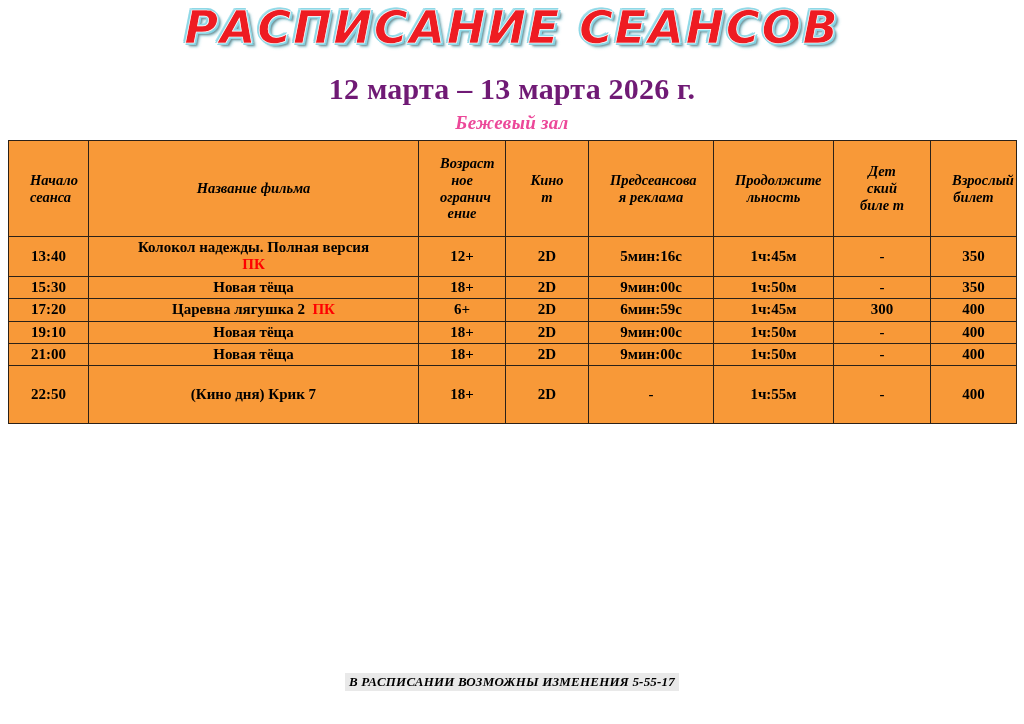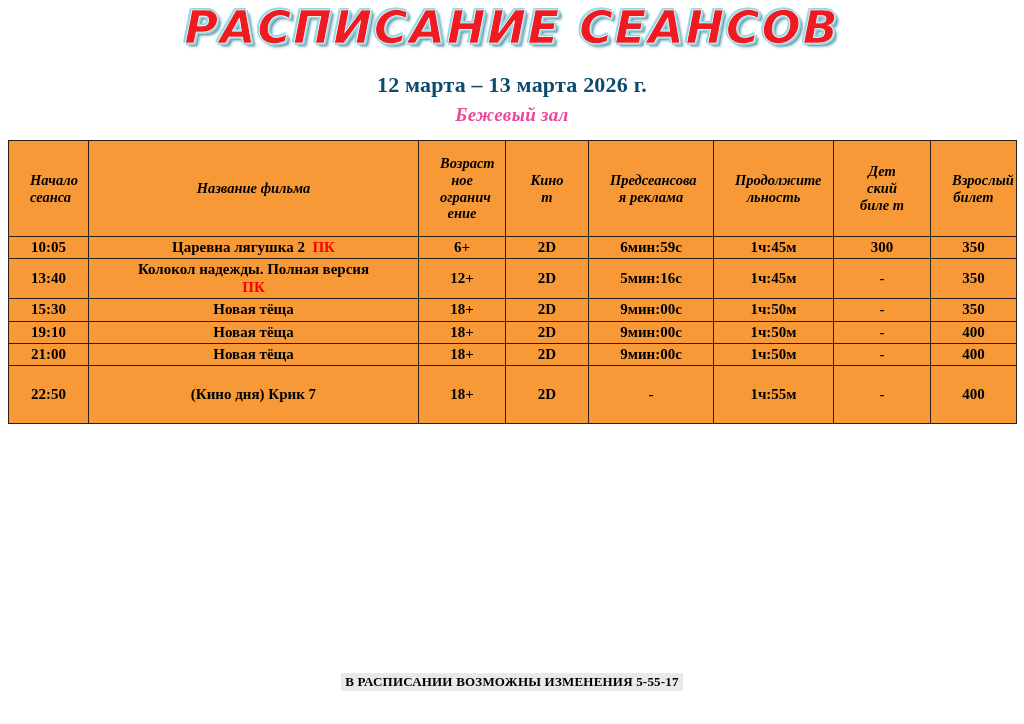--- a/index.html
+++ b/index.html
@@ -40,23 +40,23 @@
        0px 2px 0 #8fd8e6,
        0px -2px 0 #8fd8e6,
        2px 2px 0 #7ecfe0,
       -2px -2px 0 #a9e3ee,
        3px 3px 2px rgba(80,80,80,0.55),
        4px 4px 3px rgba(120,200,215,0.7);
     white-space: nowrap;
   }
   .date-line {
     text-align: center;
-    font-size: 22px;
-    font-weight: bold;
-    color: #0c4a6e;
+    font-size: 30px;
+    font-weight: bold;
+    color: #701a75;
     margin-top: 16px;
     letter-spacing: 0.2px;
   }
   .hall-line {
     text-align: center;
     font-size: 19px;
     font-weight: bold;
     font-style: italic;
     color: #ec4899;
     margin-top: 6px;
@@ -126,20 +126,21 @@
     left: 0;
     right: 0;
     top: 672px;
     text-align: center;
   }
   .footer-note {
     display: inline-block;
     background: #e9e9e9;
     font-size: 13px;
     font-weight: bold;
+    font-style: italic;
     letter-spacing: 0.2px;
     padding: 1px 4px;
     color: #000000;
   }
 </style>
 </head>
 <body>
 
 <div class="title-wrap">
   <div class="main-title">РАСПИСАНИЕ СЕАНСОВ</div>
@@ -168,48 +169,48 @@
         <th class="h-age">Возраст ное огранич ение</th>
         <th class="h-format">Кино т</th>
         <th class="h-ad">Предсеансова я реклама</th>
         <th class="h-dur">Продолжите льность</th>
         <th class="h-child">Дет ский биле т</th>
         <th class="h-adult">Взрослый билет</th>
       </tr>
     </thead>
     <tbody id="sched-body">
         <tr>
-          <td class="c-time">10:05</td>
+          <td class="c-time">13:40</td>
+          <td class="c-title"><span>Колокол надежды. Полная версия</span><br><span class="pk">ПК</span></td>
+          <td class="c-age">12+</td>
+          <td class="c-format">2D</td>
+          <td class="c-ad">5мин:16с</td>
+          <td class="c-dur">1ч:45м</td>
+          <td class="c-child">-</td>
+          <td class="c-adult">350</td>
+        </tr>
+        <tr>
+          <td class="c-time">15:30</td>
+          <td class="c-title"><span>Новая тёща</span></td>
+          <td class="c-age">18+</td>
+          <td class="c-format">2D</td>
+          <td class="c-ad">9мин:00с</td>
+          <td class="c-dur">1ч:50м</td>
+          <td class="c-child">-</td>
+          <td class="c-adult">350</td>
+        </tr>
+        <tr>
+          <td class="c-time">17:20</td>
           <td class="c-title"><span>Царевна лягушка 2</span>&nbsp;&nbsp;<span class="pk">ПК</span></td>
           <td class="c-age">6+</td>
           <td class="c-format">2D</td>
           <td class="c-ad">6мин:59с</td>
           <td class="c-dur">1ч:45м</td>
           <td class="c-child">300</td>
-          <td class="c-adult">350</td>
-        </tr>
-        <tr>
-          <td class="c-time">13:40</td>
-          <td class="c-title"><span>Колокол надежды. Полная версия</span><br><span class="pk">ПК</span></td>
-          <td class="c-age">12+</td>
-          <td class="c-format">2D</td>
-          <td class="c-ad">5мин:16с</td>
-          <td class="c-dur">1ч:45м</td>
-          <td class="c-child">-</td>
-          <td class="c-adult">350</td>
-        </tr>
-        <tr>
-          <td class="c-time">15:30</td>
-          <td class="c-title"><span>Новая тёща</span></td>
-          <td class="c-age">18+</td>
-          <td class="c-format">2D</td>
-          <td class="c-ad">9мин:00с</td>
-          <td class="c-dur">1ч:50м</td>
-          <td class="c-child">-</td>
-          <td class="c-adult">350</td>
+          <td class="c-adult">400</td>
         </tr>
         <tr>
           <td class="c-time">19:10</td>
           <td class="c-title"><span>Новая тёща</span></td>
           <td class="c-age">18+</td>
           <td class="c-format">2D</td>
           <td class="c-ad">9мин:00с</td>
           <td class="c-dur">1ч:50м</td>
           <td class="c-child">-</td>
           <td class="c-adult">400</td>

